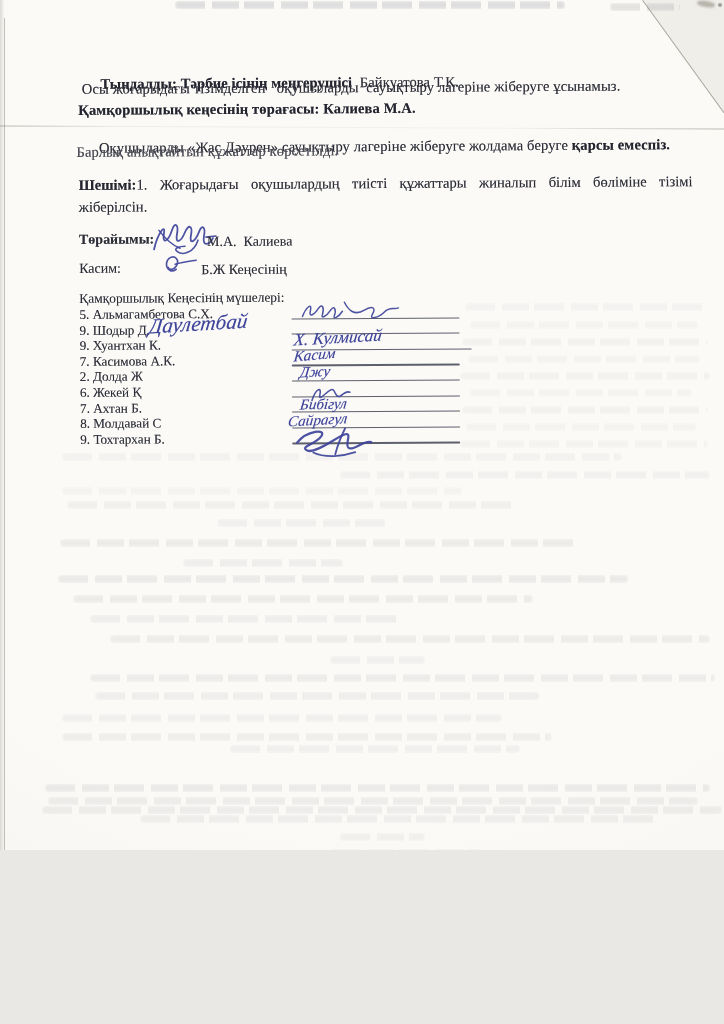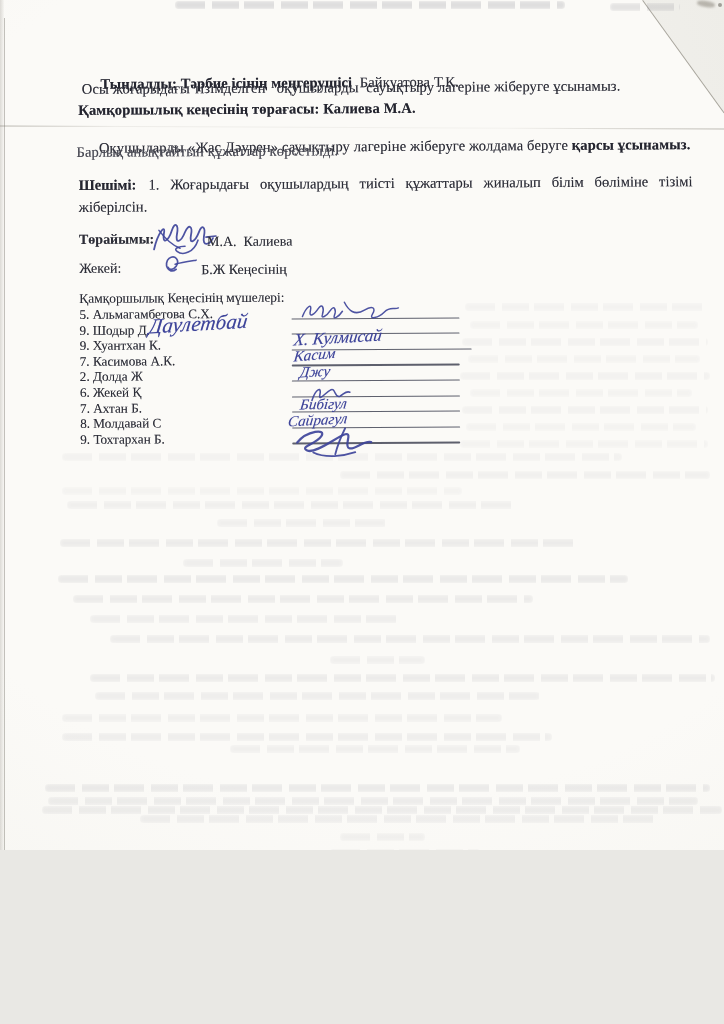--- a/index.html
+++ b/index.html
@@ -8,21 +8,21 @@
     background:radial-gradient(130% 95% at 52% 42%, #fbfaf7 55%, #f4f3ee 100%);
     font-family:"Liberation Serif","DejaVu Serif",serif;color:#2d2e38;
   }
   .tilt{position:absolute;inset:0;transform:rotate(-0.35deg);transform-origin:60px 80px;}
   .line{position:absolute;white-space:pre;font-size:14.6px;letter-spacing:.1px;
         text-shadow:0 0 .5px rgba(45,46,60,.5);}
   .b{font-weight:700;color:#24252f;}
   .dim{color:#4a4b55;}
   .dec{position:absolute;left:78px;top:175px;width:614px;font-size:14.6px;line-height:21.6px;
        text-align:justify;text-shadow:0 0 .5px rgba(45,46,60,.5);}
-  .dec .lbl{font-weight:700;color:#24252f;margin-right:12px;}
+  .dec .lbl{font-weight:700;color:#24252f;margin-right:0;}
   .sigrow-name{position:absolute;white-space:pre;font-size:14px;text-shadow:0 0 .5px rgba(45,46,60,.45);}
   .memhdr{position:absolute;left:78px;top:291px;font-size:13.4px;text-shadow:0 0 .4px rgba(45,46,60,.45);}
   .rows{position:absolute;left:78px;top:307px;width:600px;}
   .row{position:relative;height:15.6px;font-size:13.2px;text-shadow:0 0 .4px rgba(45,46,60,.45);}
   .ul{position:absolute;left:212px;top:12.6px;width:168px;height:1.2px;
       background:rgba(50,53,70,.78);border-radius:1px;}
   .hand{position:absolute;font-style:italic;color:#3e449a;white-space:pre;
         transform:skewX(-10deg) rotate(-3deg);transform-origin:left bottom;
         text-shadow:0 0 .7px rgba(62,68,154,.45);}
   .sig{position:absolute;overflow:visible;}
@@ -104,38 +104,38 @@
     </div>
 
   <div class="tilt">
 
     <div class="line" style="left:78px;top:59px;">
       <span class="b">Тыңдалды:</span><span> </span><span class="b">Тәрбие ісінің меңгерушісі</span><span>  </span><span>Байкуатова Т.К.</span>
     </div>
     <div class="line" style="left:78px;top:81px;"> Осы жоғарыдағы тізімделген   оқушыларды  сауықтыру лагеріне жіберуге ұсынамыз.</div>
     <div class="line b" style="left:78px;top:102px;">Қамқоршылық кеңесінің төрағасы: Калиева М.А.</div>
     <div class="line" style="left:76px;top:123px;">
-      <span>Оқушыларды «Жас Дәурен» сауықтыру лагеріне жіберуге жолдама беруге </span><span class="b">қарсы ұсынамыз.</span>
+      <span>Оқушыларды «Жас Дәурен» сауықтыру лагеріне жіберуге жолдама беруге </span><span class="b">қарсы емеспіз.</span>
     </div>
     <div class="line dim" style="left:76px;top:144px;">Барлық анықтайтын құжаттар көрсетілді.</div>
 
     <div class="dec">
       <span class="lbl">Шешімі:</span><span>1. Жоғарыдағы оқушылардың тиісті құжаттары жиналып білім бөліміне тізімі жіберілсін.</span>
     </div>
 
     <div class="sigrow-name" style="left:78px;top:232px;font-weight:bold;">Төрайымы:</div>
     <svg class="sig" style="left:146px;top:218px;" width="70" height="42" viewBox="0 0 70 42">
       <path d="M7,32 C11,15 19,6 17,16 C15,27 21,25 25,13 C28,4 32,7 30,17 C28,27 34,25 38,15 C42,6 46,9 44,18 C42,28 48,25 52,15 C55,7 59,9 57,19 C55,31 63,27 66,21" stroke-width="1.8"></path>
       <path d="M51,23 C47,35 36,39 30,34 C26,31 32,29 38,29" stroke-width="1.6"></path>
       <path d="M59,20 L69,19" stroke-width="1.6"></path>
       <path d="M12,13 C18,21 25,28 33,31" stroke-width="1.5"></path>
     </svg>
     <div class="sigrow-name" style="left:206px;top:235px;">М.А.  Калиева</div>
 
-    <div class="sigrow-name" style="left:78px;top:261px;">Жекей:</div>
+    <div class="sigrow-name" style="left:78px;top:261px;">Касим:</div>
     <svg class="sig" style="left:158px;top:249px;" width="40" height="30" viewBox="0 0 40 30">
       <path d="M17,21 C9,27 4,15 10,10 C16,6 21,12 17,18 C14,22 10,22 9,19" stroke-width="1.7"></path>
       <path d="M16,16 C22,14 30,13 37,12" stroke-width="1.6"></path>
     </svg>
     <div class="sigrow-name" style="left:200px;top:263px;">Б.Ж Кеңесінің</div>
 
     <div class="memhdr">Қамқоршылық Кеңесінің мүшелері:</div>
     <div class="rows">
       <div class="row">
         <span>5. Альмагамбетова С.Х.</span><span class="ul"></span>

